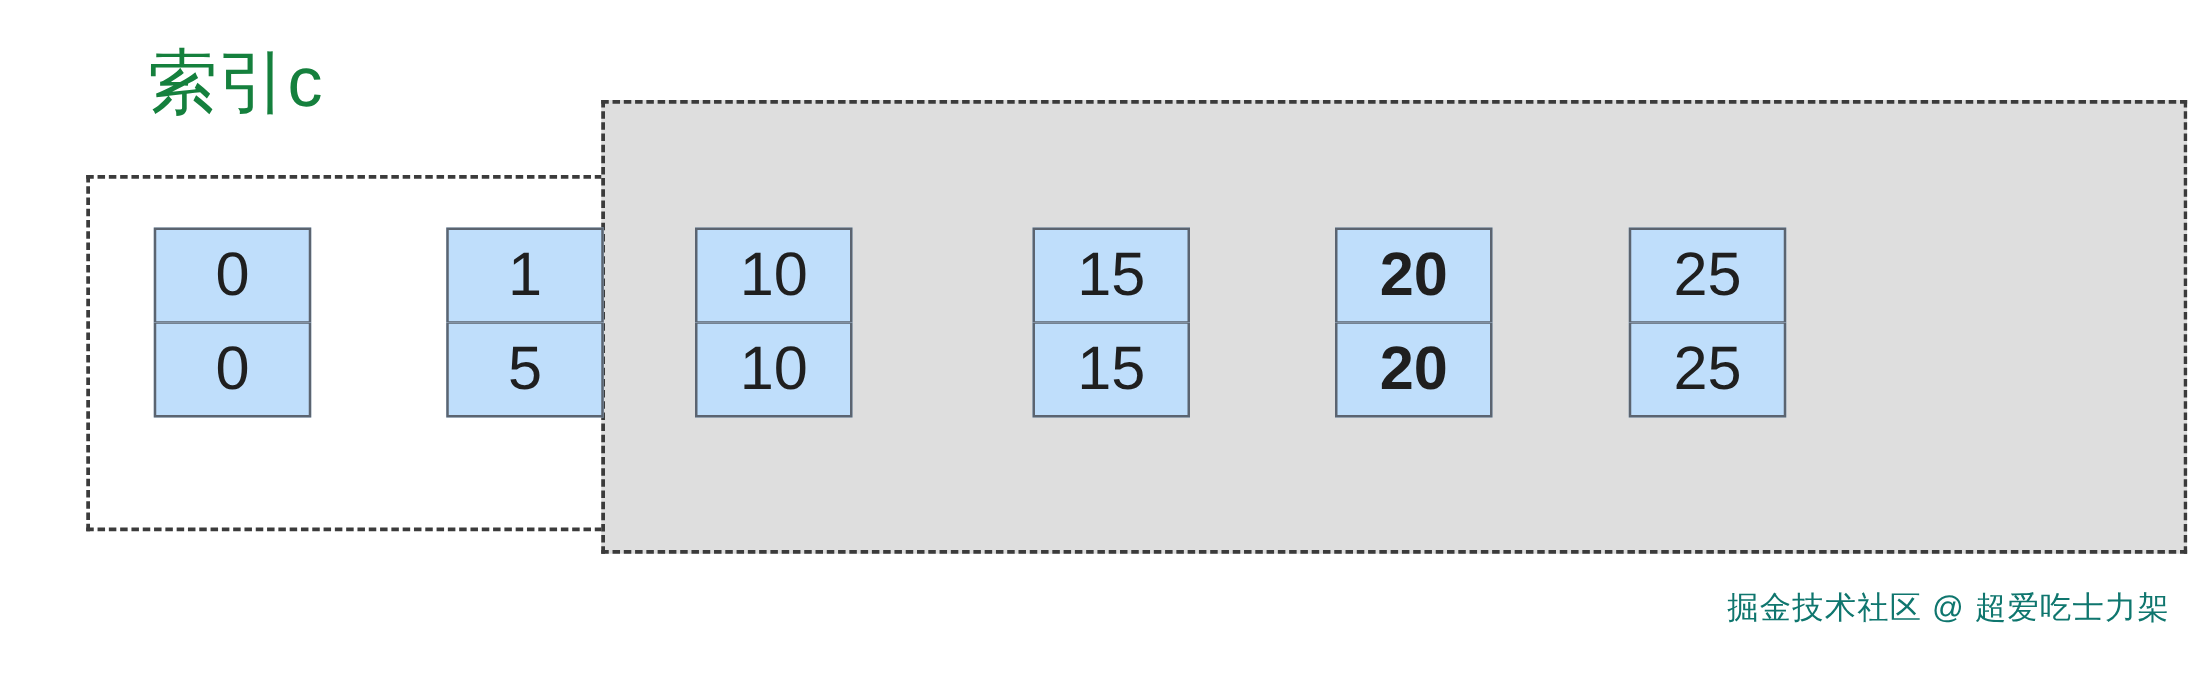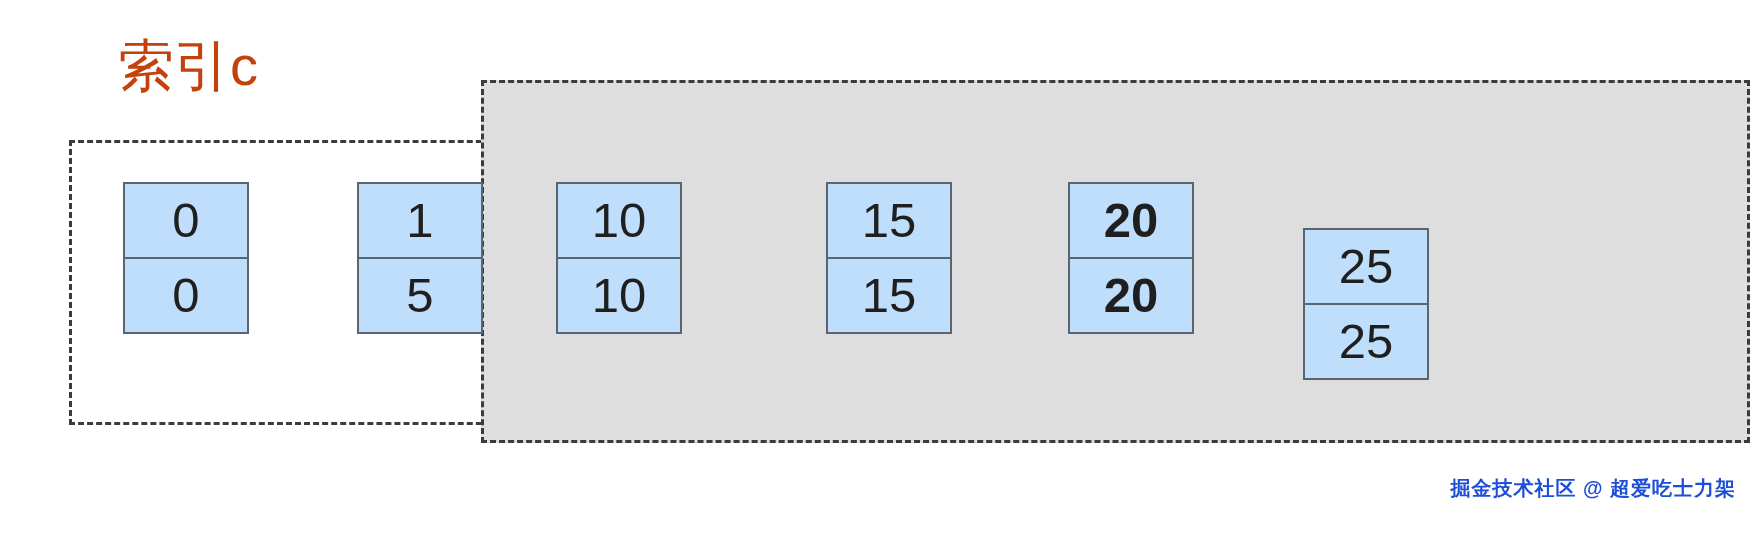--- a/index.html
+++ b/index.html
@@ -16,21 +16,21 @@
     font-family: "Liberation Sans", "DejaVu Sans", sans-serif;
   }
 
   
   #title {
     position: absolute;
     left: 118px;
     top: 38px;
     font-size: 56px;
     line-height: 1;
-    color: #c2410c;
+    color: #15803d;
     font-weight: 400;
     white-space: nowrap;
     letter-spacing: 0px;
   }
 
   
   .region {
     position: absolute;
     box-sizing: border-box;
     border: 3px dashed #3b3b3b;
@@ -79,26 +79,25 @@
   }
   .cell .half.top {
     border-bottom: 1px solid #5b6470;
   }
 
   
   #watermark {
     position: absolute;
     right: 14px;
     bottom: 38px;
-    font-size: 20px;
-    color: #1d4ed8;
+    font-size: 25px;
+    color: #0f766e;
     white-space: nowrap;
     z-index: 9;
     letter-spacing: 1px;
-    font-weight: bold;
   }
 </style>
 </head>
 <body>
 
 <div id="canvas">
 
   <div id="region-left" class="region"></div>
 
   <div id="region-gray" class="region"></div>
@@ -123,20 +122,20 @@
   <div class="cell" style="left:826px; top:182px;align-items:center;">
     <div class="half top">15</div>
     <div class="half bottom">15</div>
   </div>
 
   <div class="cell" style="left:1068px; top:182px;font-weight:bold;">
     <div class="half top">20</div>
     <div class="half bottom">20</div>
   </div>
 
-  <div class="cell" style="left:1303px; top:182px;margin-top:46px;">
+  <div class="cell" style="left:1303px; top:182px;">
     <div class="half top">25</div>
     <div class="half bottom">25</div>
   </div>
 
   <div id="watermark">掘金技术社区 @ 超爱吃士力架</div>
 
 </div>
 
 </body></html>

